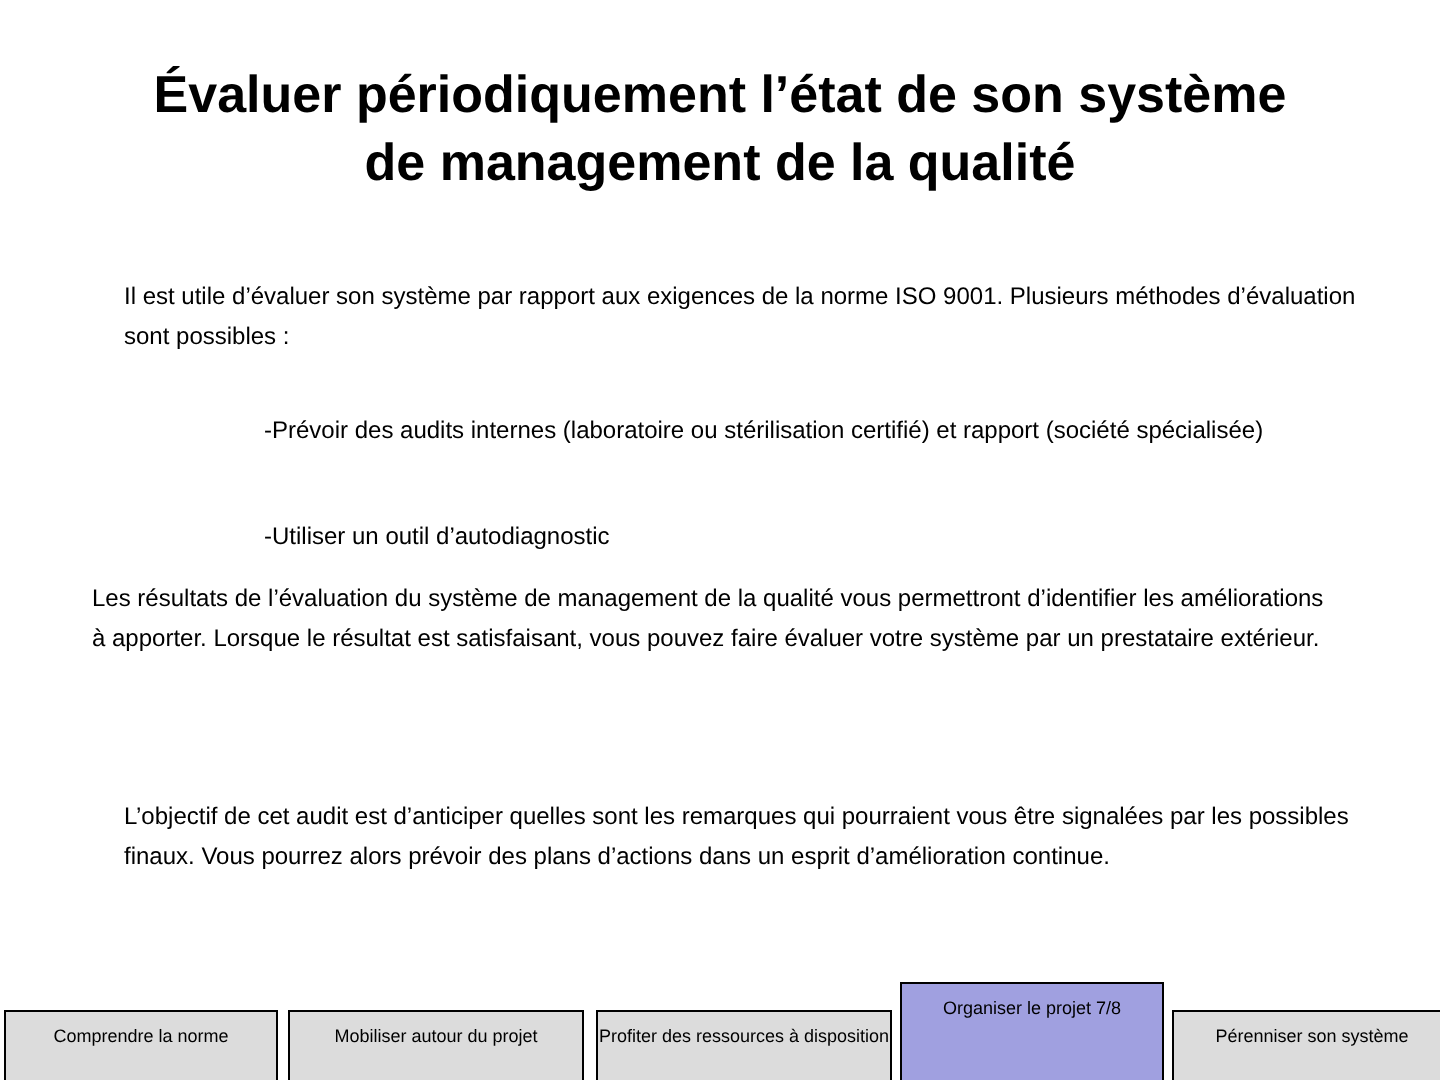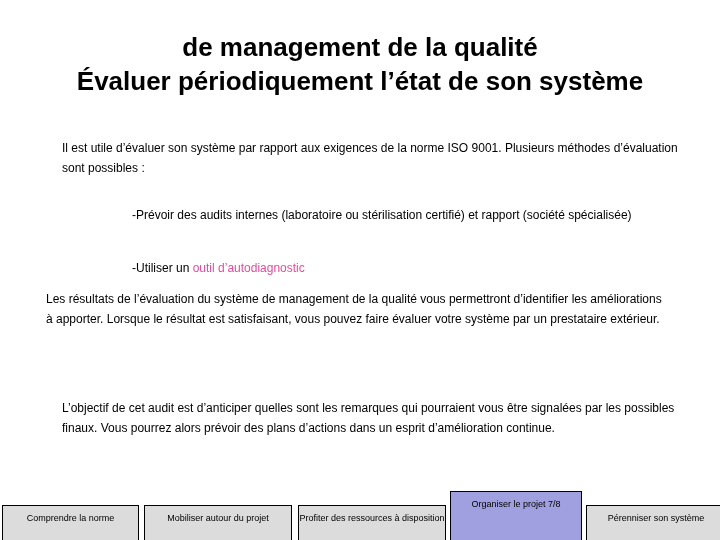--- a/index.html
+++ b/index.html
@@ -4,30 +4,30 @@
 <style>
   html, body { margin: 0; padding: 0; }
   body { width: 720px; height: 540px; background: #ffffff; position: relative; overflow: hidden; font-family: "Liberation Sans", sans-serif; color: #000; }
   .title { position: absolute; left: 30px; top: 30px; width: 660px; text-align: center; font-weight: bold; font-size: 26px; line-height: 34px; }
   .para { position: absolute; font-size: 12px; line-height: 20px; }
   .p1 { left: 62px; top: 138px; width: 620px; }
   .b1 { left: 132px; top: 205px; width: 560px; }
   .b2 { left: 132px; top: 258px; width: 560px; }
   .p2 { left: 46px; top: 289px; width: 620px; }
   .p3 { left: 62px; top: 398px; width: 620px; }
-  .link { color: #ec4899; }
+  .link { color: #000000; }
   .nav { position: absolute; background: #dcdcdc; border: 1px solid #000; font-size: 9px; line-height: 12px; text-align: center; box-sizing: border-box; padding-top: 6px; }
   .nav.active { background: #a0a0e0; }
 </style>
 </head>
 <body>
 
 <div class="title">
+  <div>Évaluer périodiquement l’état de son système</div>
   <div>de management de la qualité</div>
-  <div>Évaluer périodiquement l’état de son système</div>
 </div>
 
 <div class="para p1">Il est utile d’évaluer son système par rapport aux exigences de la norme ISO 9001. Plusieurs méthodes d’évaluation sont possibles :</div>
 <div class="para b1">-Prévoir des audits internes (laboratoire ou stérilisation certifié) et rapport (société spécialisée)</div>
 <div class="para b2"><span>-Utiliser un </span><span class="link">outil d’autodiagnostic</span></div>
 <div class="para p2">Les résultats de l’évaluation du système de management de la qualité vous permettront d’identifier les améliorations à apporter. Lorsque le résultat est satisfaisant, vous pouvez faire évaluer votre système par un prestataire extérieur.</div>
 <div class="para p3">L’objectif de cet audit est d’anticiper quelles sont les remarques qui pourraient vous être signalées par les possibles finaux. Vous pourrez alors prévoir des plans d’actions dans un esprit d’amélioration continue.</div>
 
 <div class="nav" style="left:2px; top:505px; width:137px; height:40px;">Comprendre la norme</div>
 <div class="nav" style="left:144px; top:505px; width:148px; height:40px;">Mobiliser autour du projet</div>

